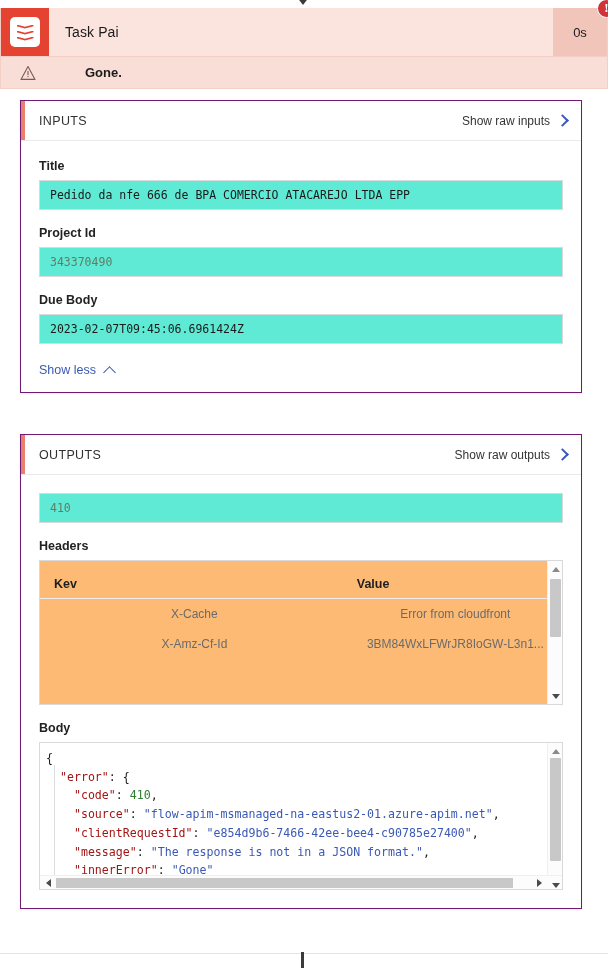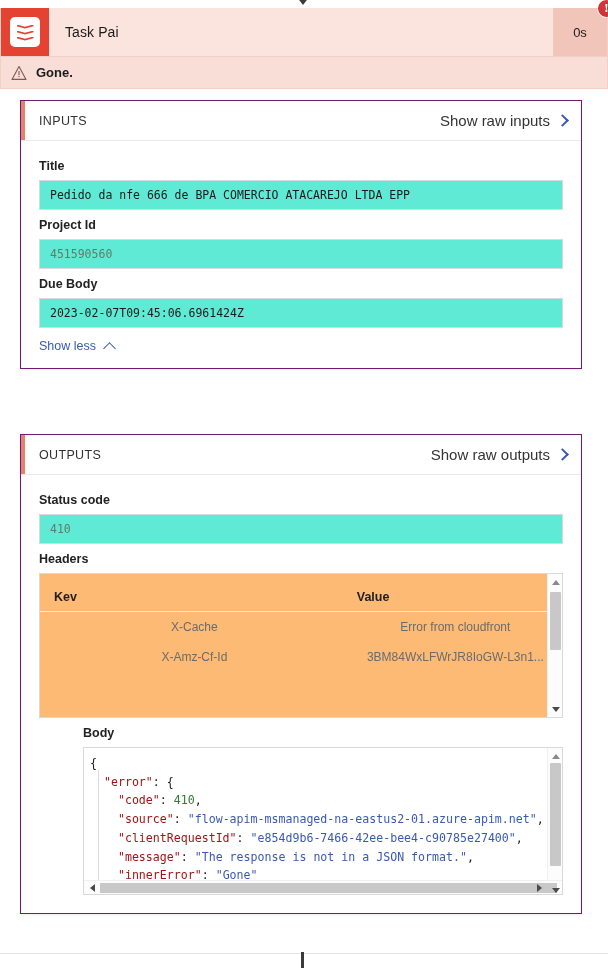--- a/index.html
+++ b/index.html
@@ -77,23 +77,24 @@
     width: 19px; height: 19px; border-radius: 50%;
     background: #d03438;
     border: 1.5px solid #ffffff;
     color: #fff; font-size: 13px; font-weight: bold;
     line-height: 16px; text-align: center;
     font-family: "Liberation Serif", serif;
   }
   .action-status {
     display: flex; align-items: center;
     height: 32px;
-    padding-left: 10px;
+    padding-left: 19px;
     background: #f9ded7;
     border-top: 1px solid #f2cec4;
+    gap: 40px;
   }
   .warn-icon { width: 16px; height: 16px; flex: 0 0 16px; margin-right: 9px; }
   .action-status-text {
     font-size: 13px; color: #1b1b1b; font-weight: bold;
   }
 
   
   .section {
     position: absolute; left: 20px; width: 562px;
     background: #fff;
@@ -110,34 +111,34 @@
   .section-header::before {
     content: ""; position: absolute; left: 0; top: 0;
     width: 4px; height: 100%;
     background: #e8806d;
   }
   .section-title {
     font-size: 12.5px; color: #323130; letter-spacing: .35px;
   }
   .raw-link {
     display: flex; align-items: center; gap: 8px;
-    font-size: 15px; color: #343434; cursor: pointer;
+    font-size: 12px; color: #343434; cursor: pointer;
   }
   .chev-right {
     display: inline-block;
     width: 9px; height: 9px;
     border-right: 2.3px solid #3a59b5;
     border-top: 2.3px solid #3a59b5;
     transform: rotate(45deg);
     margin-right: 2px;
   }
   .section-body { padding: 18px 18px 14px 18px; }
 
-  .field { margin-bottom: 8px; }
-  .field:last-child { margin-bottom: 4px; margin-left: 44px; }
+  .field { margin-bottom: 16px; }
+  .field:last-child { margin-bottom: 4px; }
   .field-label {
     font-size: 12.5px; font-weight: bold; color: #222;
     margin-bottom: 7px;
   }
   .field-box {
     border: 1px solid #d9d9d9;
     background: #5eead4;
     padding: 7px 10px;
     font-family: "DejaVu Sans Mono", monospace;
     font-size: 11.5px;
@@ -336,21 +337,21 @@
     </div>
     <div class="section-body">
 
       <div class="field">
         <div class="field-label">Title</div>
         <div class="field-box">Pedido da nfe 666 de BPA COMERCIO ATACAREJO LTDA EPP</div>
       </div>
 
       <div class="field">
         <div class="field-label">Project Id</div>
-        <div class="field-box muted">451590560</div>
+        <div class="field-box muted">343370490</div>
       </div>
 
       <div class="field">
         <div class="field-label">Due Body</div>
         <div class="field-box">2023-02-07T09:45:06.6961424Z</div>
       </div>
 
       <span class="show-less">
         <span>Show less</span>
         <span class="chev-up"></span>
@@ -362,21 +363,20 @@
     <div class="section-header">
       <span class="section-title">OUTPUTS</span>
       <span class="raw-link">
         <span>Show raw outputs</span>
         <span class="chev-right"></span>
       </span>
     </div>
     <div class="section-body">
 
       <div class="field">
-        <div class="field-label">Status code</div>
         <div class="field-box muted">410</div>
       </div>
 
       <div class="field">
         <div class="field-label">Headers</div>
         <div class="table-wrap">
           <div class="table-inner">
             <table class="hdr-table">
               <thead>
                 <tr>

